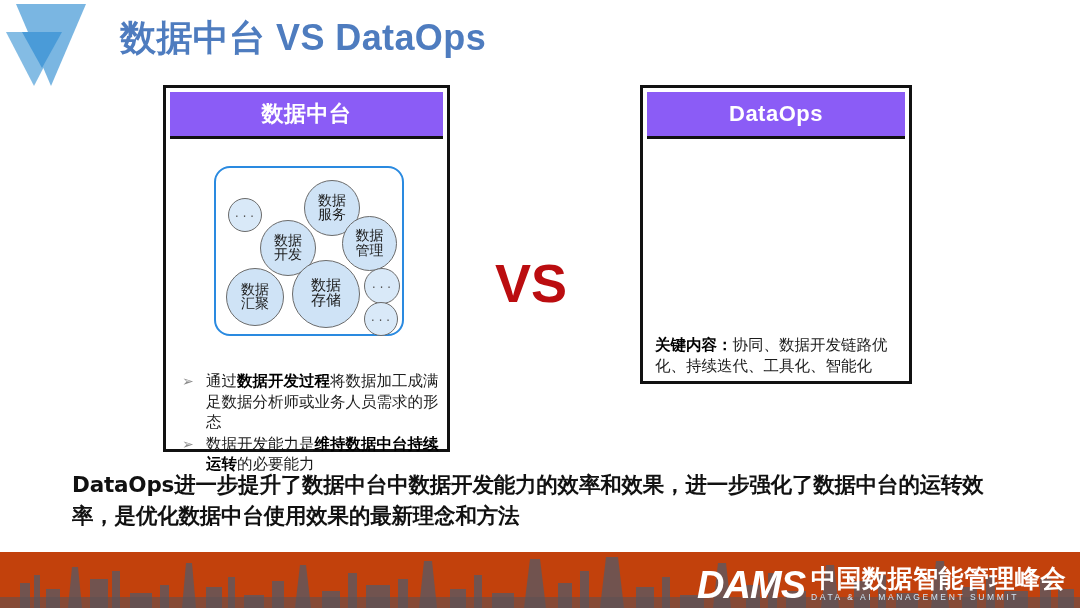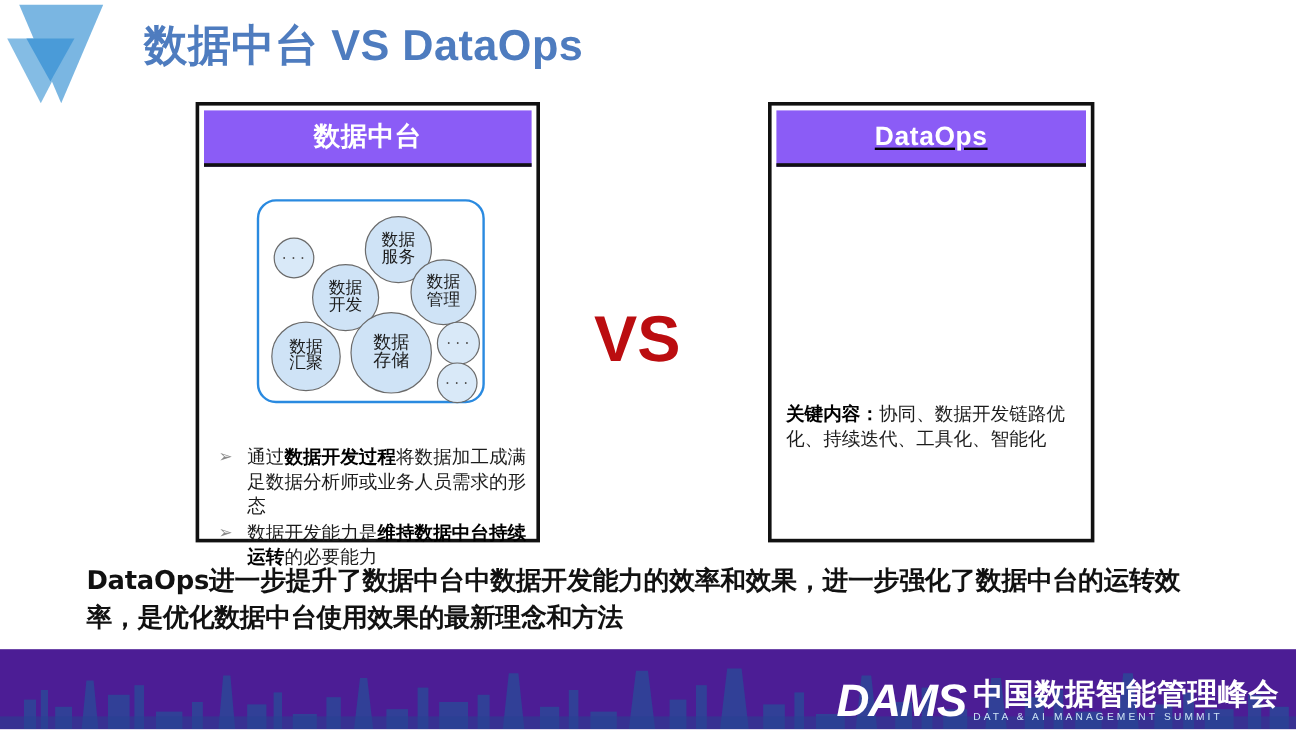--- a/index.html
+++ b/index.html
@@ -42,21 +42,21 @@
   }
 
   
   .card {
     position: absolute;
     background: #ffffff;
     border: 3px solid #111111;
     box-sizing: border-box;
   }
   .card-left  { left: 163px; top: 85px; width: 287px; height: 367px; }
-  .card-right { left: 640px; top: 85px; width: 272px; height: 367px; text-decoration: underline; }
+  .card-right { left: 640px; top: 85px; width: 272px; height: 299px; }
 
   .card-head {
     height: 44px;
     margin: 4px 4px 0 4px;
     background: #8b5cf6;
     border-bottom: 3px solid #111111;
     display: flex;
     align-items: center;
     justify-content: center;
     color: #ffffff;
@@ -184,22 +184,22 @@
     font-family: "DejaVu Sans", sans-serif;
     letter-spacing: -0.2px;
   }
 
   
   .footer {
     position: absolute;
     left: 0;
     bottom: 0;
     width: 1080px;
-    height: 67px;
-    background: #4c1d95;
+    height: 56px;
+    background: #c2410c;
     overflow: hidden;
   }
   .footer .skyline {
     position: absolute;
     left: 0;
     bottom: 0;
     width: 1080px;
     height: 59px;
     opacity: .55;
   }

